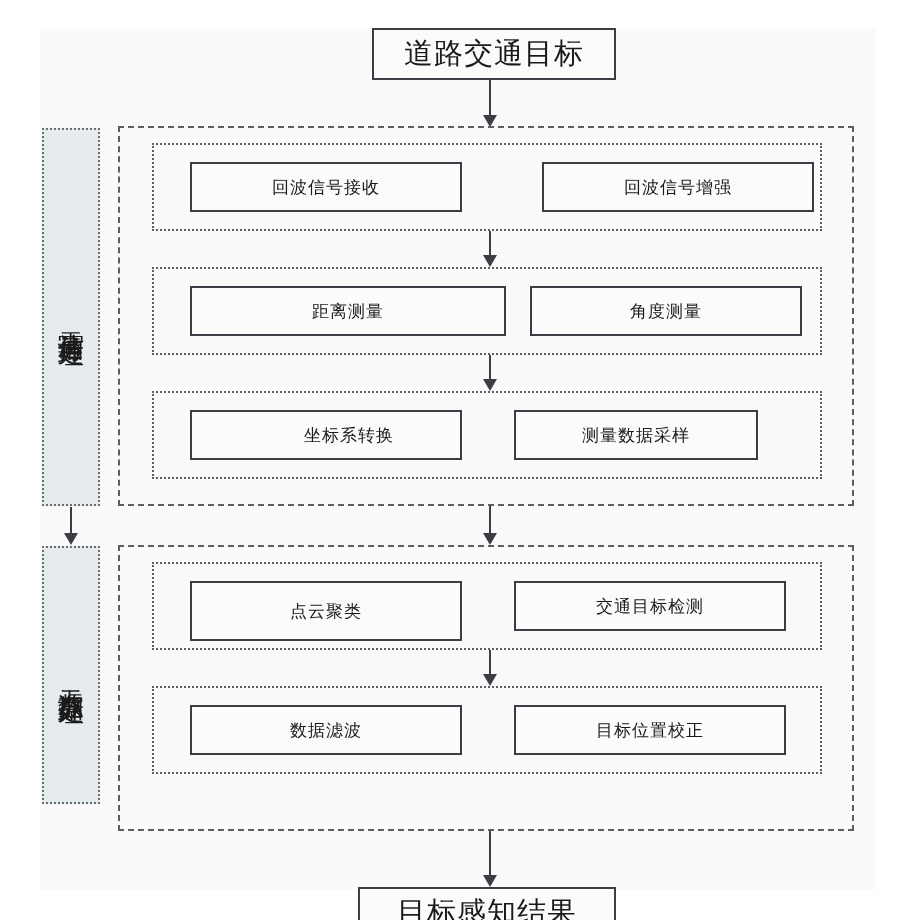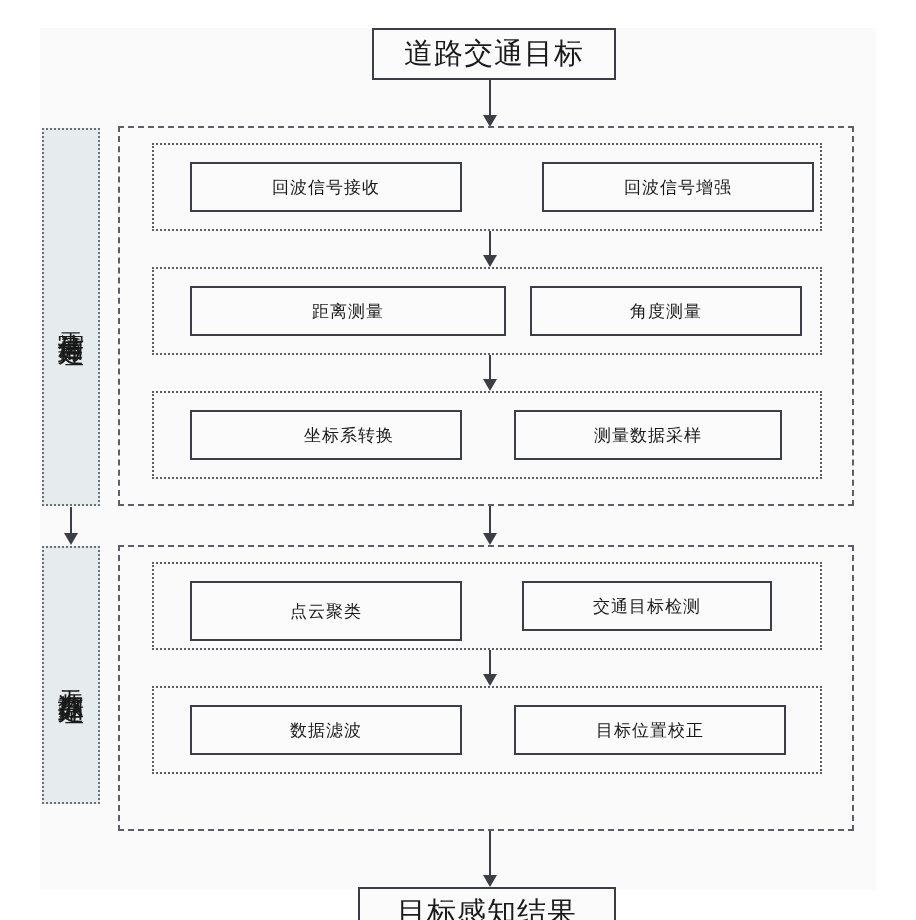--- a/index.html
+++ b/index.html
@@ -148,32 +148,32 @@
   <div class="node" style="left:190px; top:286px; width:316px; height:50px;">距离测量</div>
   <div class="node" style="left:514px; top:286px; width:272px; height:50px;margin-left:16px;">角度测量</div>
 
   <div class="arrow" style="left:476px; top:355px; width:28px; height:36px;">
     <div class="shaft" style="height:24px;"></div>
     <div class="head"></div>
   </div>
 
   <div class="rowgroup" style="left:152px; top:391px; width:670px; height:88px;"></div>
   <div class="node" style="left:190px; top:410px; width:272px; height:50px;padding-left:46px;">坐标系转换</div>
-  <div class="node" style="left:514px; top:410px; width:268px; height:50px;font-family:Liberation Mono, monospace;">测量数据采样</div>
+  <div class="node" style="left:514px; top:410px; width:244px; height:50px;font-family:Liberation Mono, monospace;">测量数据采样</div>
 
   <div class="arrow" style="left:476px; top:506px; width:28px; height:39px;">
     <div class="shaft" style="height:27px;"></div>
     <div class="head"></div>
   </div>
 
   <div class="stage" style="left:118px; top:545px; width:736px; height:286px;"></div>
 
   <div class="rowgroup" style="left:152px; top:562px; width:670px; height:88px;"></div>
   <div class="node" style="left:190px; top:581px; width:272px; height:60px;">点云聚类</div>
-  <div class="node" style="left:514px; top:581px; width:250px; height:50px;margin-left:8px;">交通目标检测</div>
+  <div class="node" style="left:514px; top:581px; width:272px; height:50px;">交通目标检测</div>
 
   <div class="arrow" style="left:476px; top:650px; width:28px; height:36px;">
     <div class="shaft" style="height:24px;"></div>
     <div class="head"></div>
   </div>
 
   <div class="rowgroup" style="left:152px; top:686px; width:670px; height:88px;"></div>
   <div class="node" style="left:190px; top:705px; width:272px; height:50px;">数据滤波</div>
   <div class="node" style="left:514px; top:705px; width:272px; height:50px;">目标位置校正</div>
 

